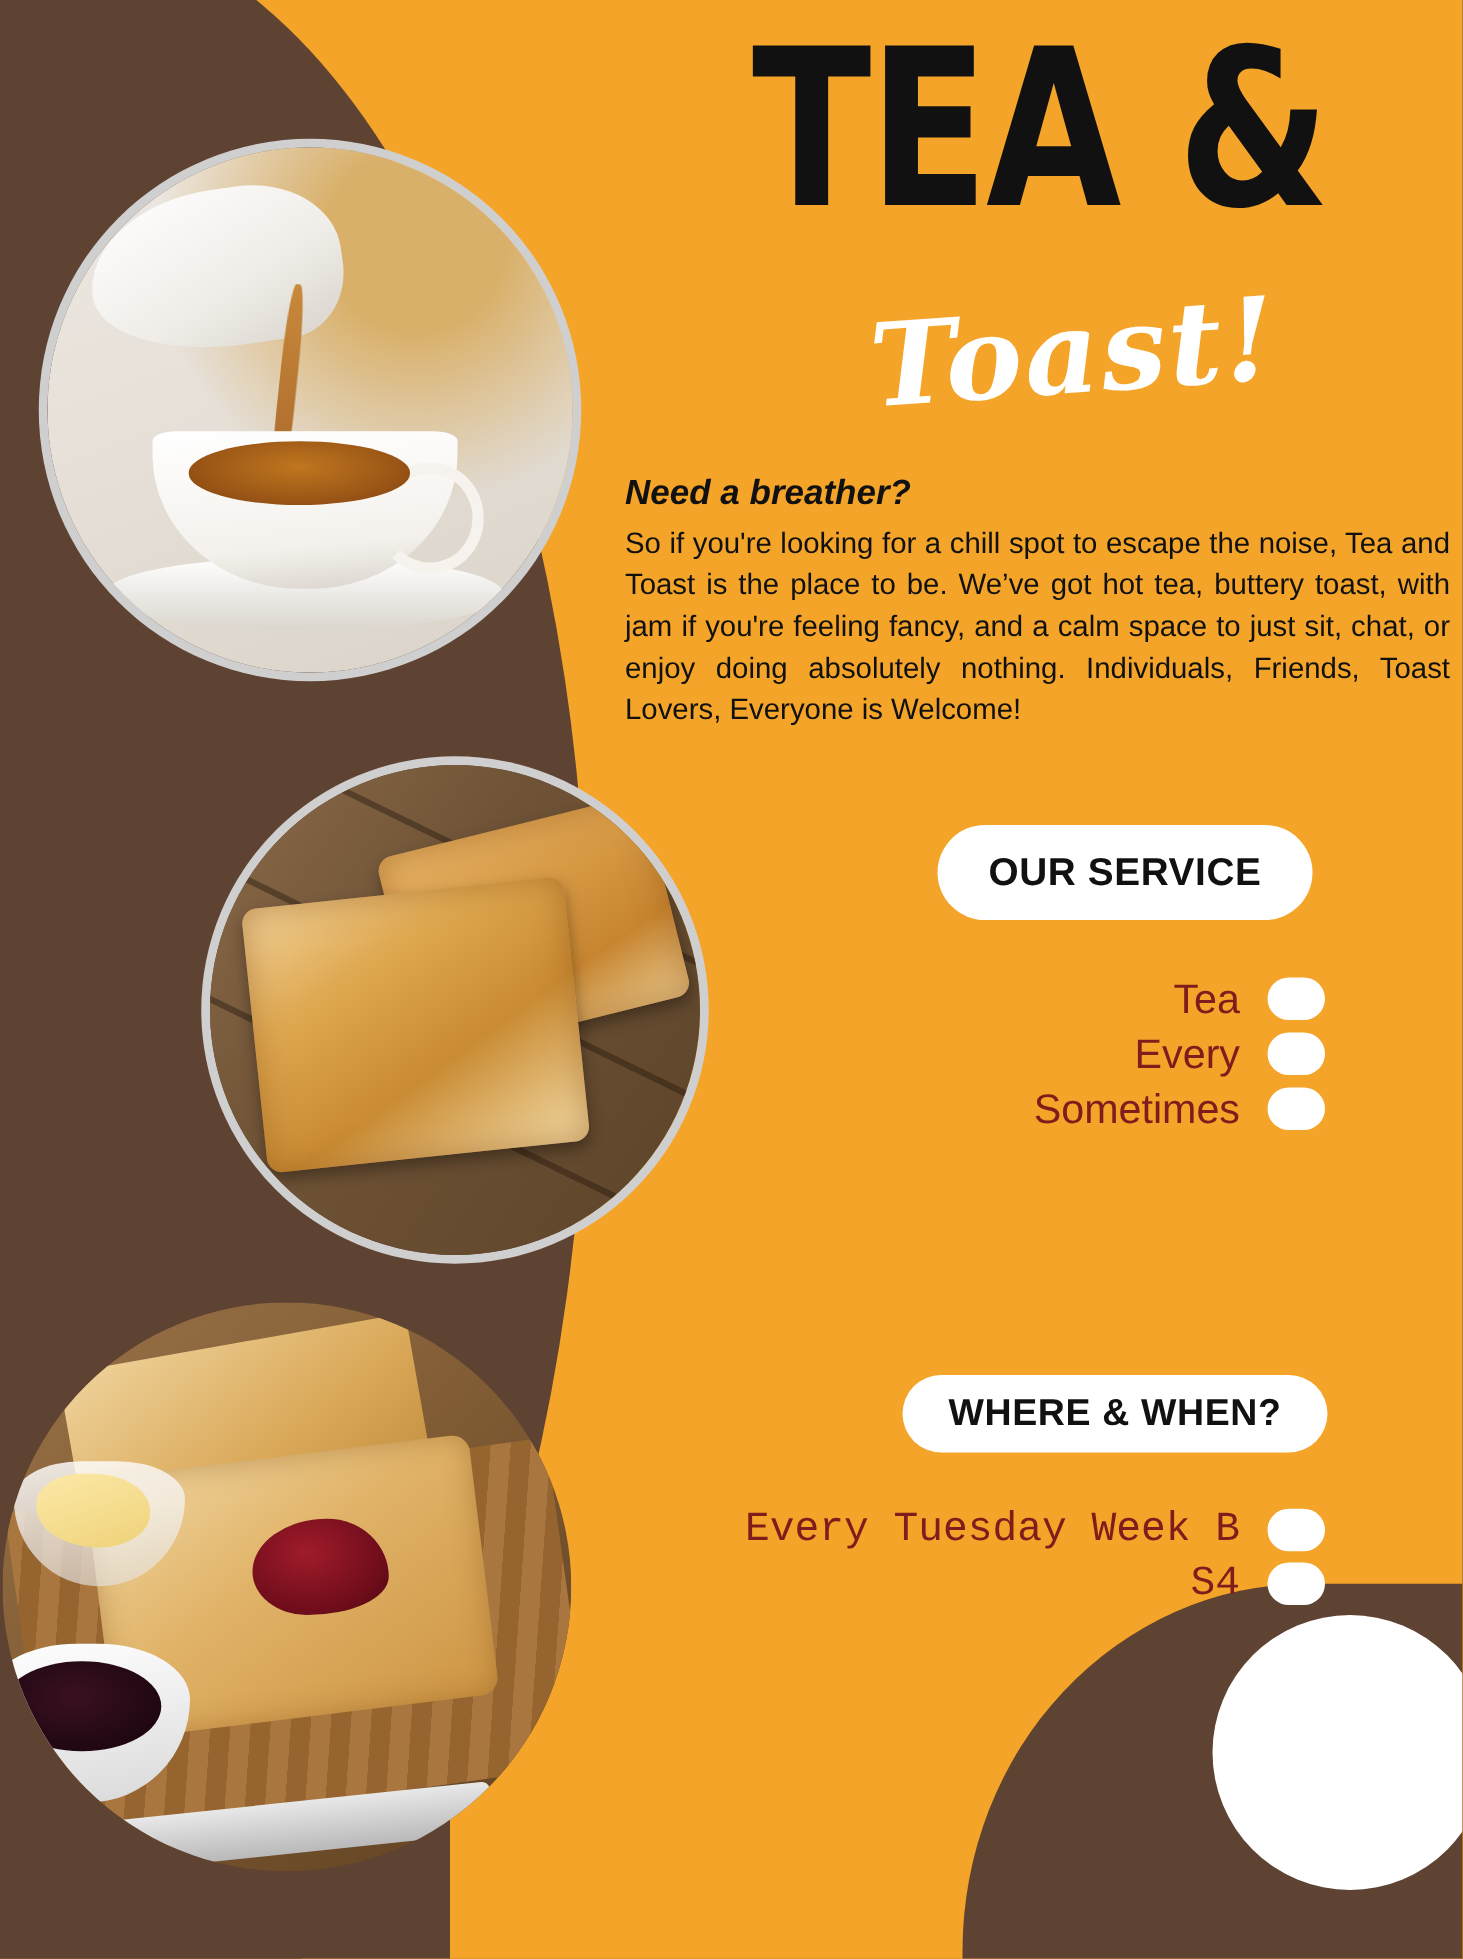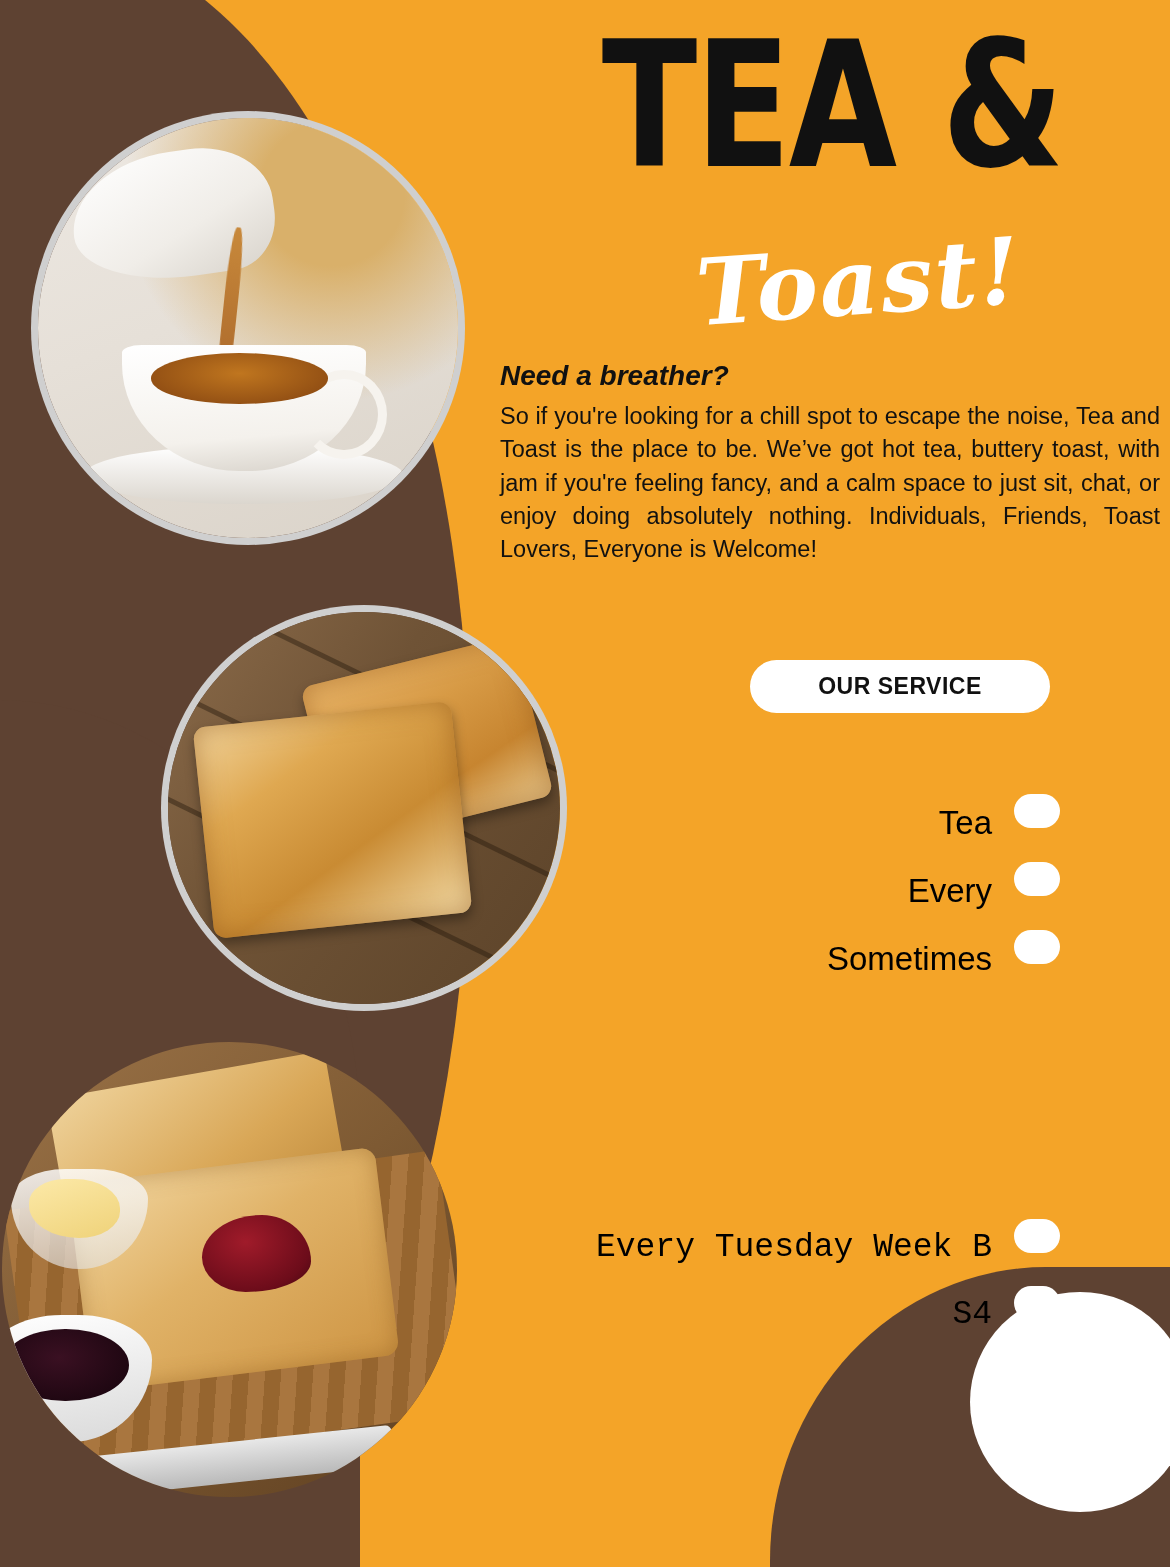--- a/index.html
+++ b/index.html
@@ -277,21 +277,21 @@
     color: #FFFFFF;
     z-index: 6;
     letter-spacing: 2px;
     transform: rotate(-4deg);
   }
 
   
   .body-block {
     position: absolute;
     left: 500px;
-    top: 360px;
+    top: 378px;
     width: 660px;
     z-index: 6;
   }
   .need-breather {
     font-size: 28px;
     font-weight: bold;
     font-style: italic;
     color: #111;
     margin: 0 0 8px 0;
   }
@@ -313,22 +313,22 @@
     align-items: center;
     justify-content: center;
     font-weight: bold;
     color: #111;
     z-index: 6;
   }
   .pill-service {
     right: 120px;
     top: 660px;
     width: 300px;
-    height: 53px;
-    font-size: 23px;
+    height: 76px;
+    font-size: 31px;
     letter-spacing: 0.5px;
   }
   .pill-where {
     right: 108px;
     top: 1100px;
     width: 340px;
     height: 62px;
     font-size: 30px;
     letter-spacing: 0.5px;
   }
@@ -345,23 +345,22 @@
   .list-service { top: 780px; }
   .list-where { top: 1205px; font-family: Liberation Mono, monospace; }
 
   .list-row {
     display: flex;
     align-items: center;
     gap: 22px;
   }
   .list-label {
     font-size: 33px;
-    color: #000000;
+    color: #7f1d1d;
     white-space: nowrap;
-    margin-top: 24px;
   }
   .dot {
     width: 46px;
     height: 34px;
     background: #FFFFFF;
     border-radius: 26px;
     flex: 0 0 auto;
   }
 </style>
 </head>
@@ -428,20 +427,21 @@
     <div class="list-row">
       <span class="list-label">Every</span>
       <span class="dot"></span>
     </div>
     <div class="list-row">
       <span class="list-label">Sometimes</span>
       <span class="dot"></span>
     </div>
   </div>
 
+  <div class="pill pill-where">WHERE &amp; WHEN?</div>
   <div class="list list-where">
     <div class="list-row">
       <span class="list-label">Every Tuesday Week B</span>
       <span class="dot"></span>
     </div>
     <div class="list-row">
       <span class="list-label">S4</span>
       <span class="dot"></span>
     </div>
   </div>

